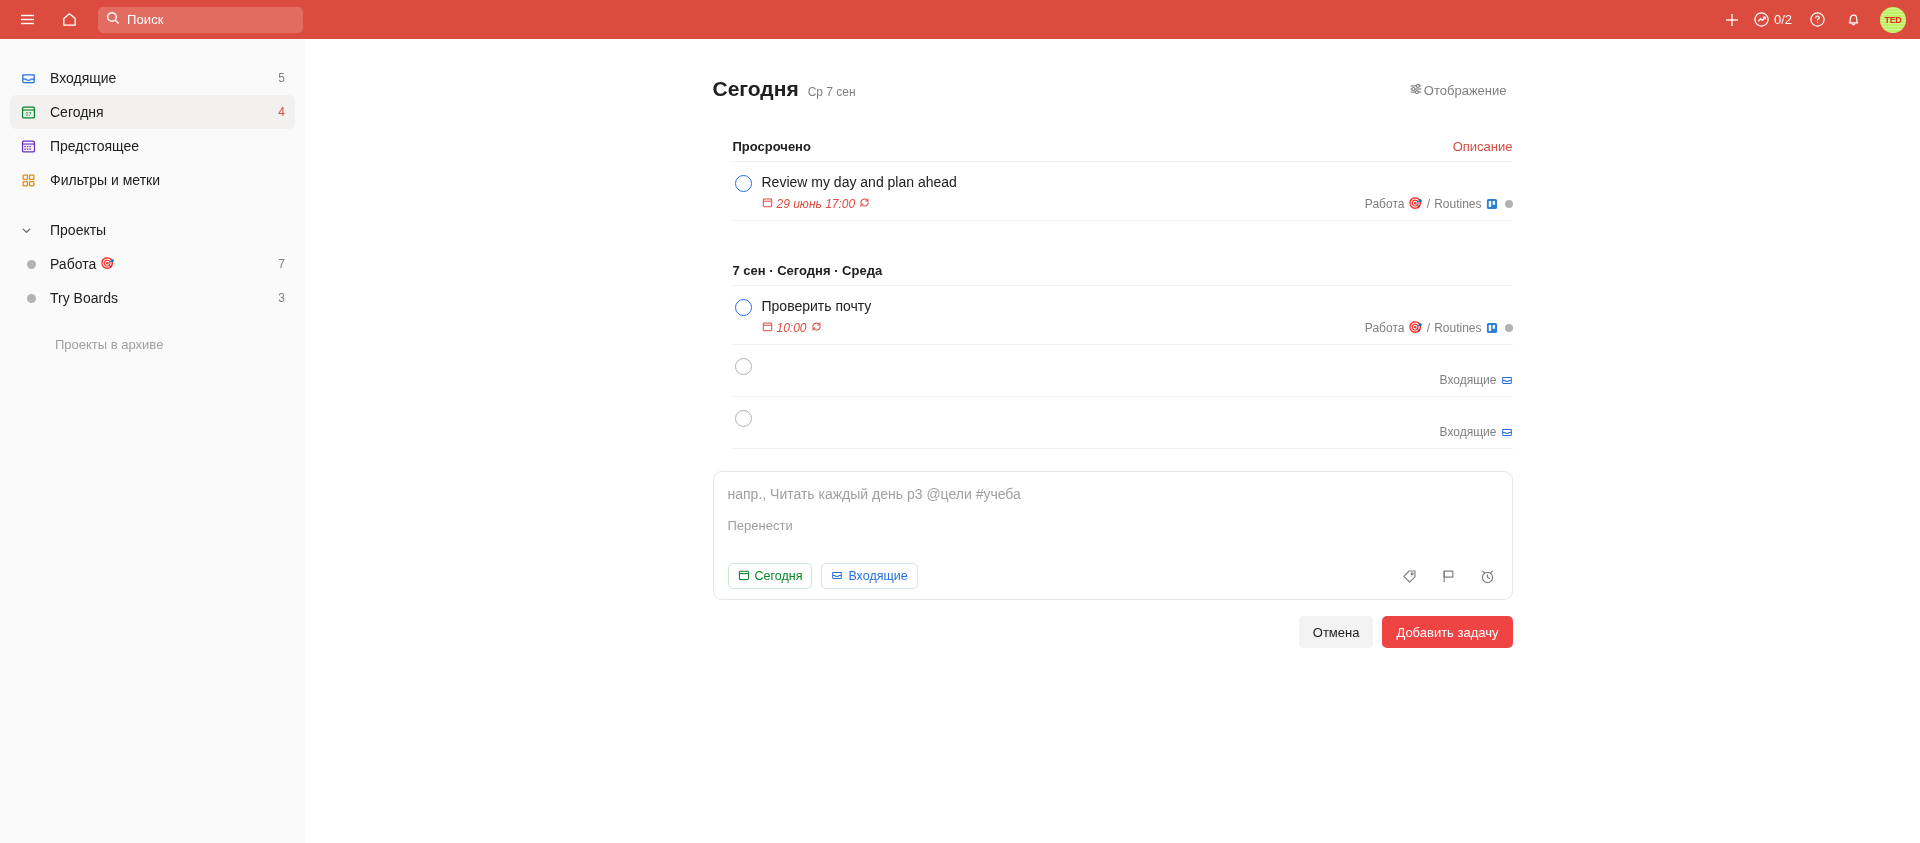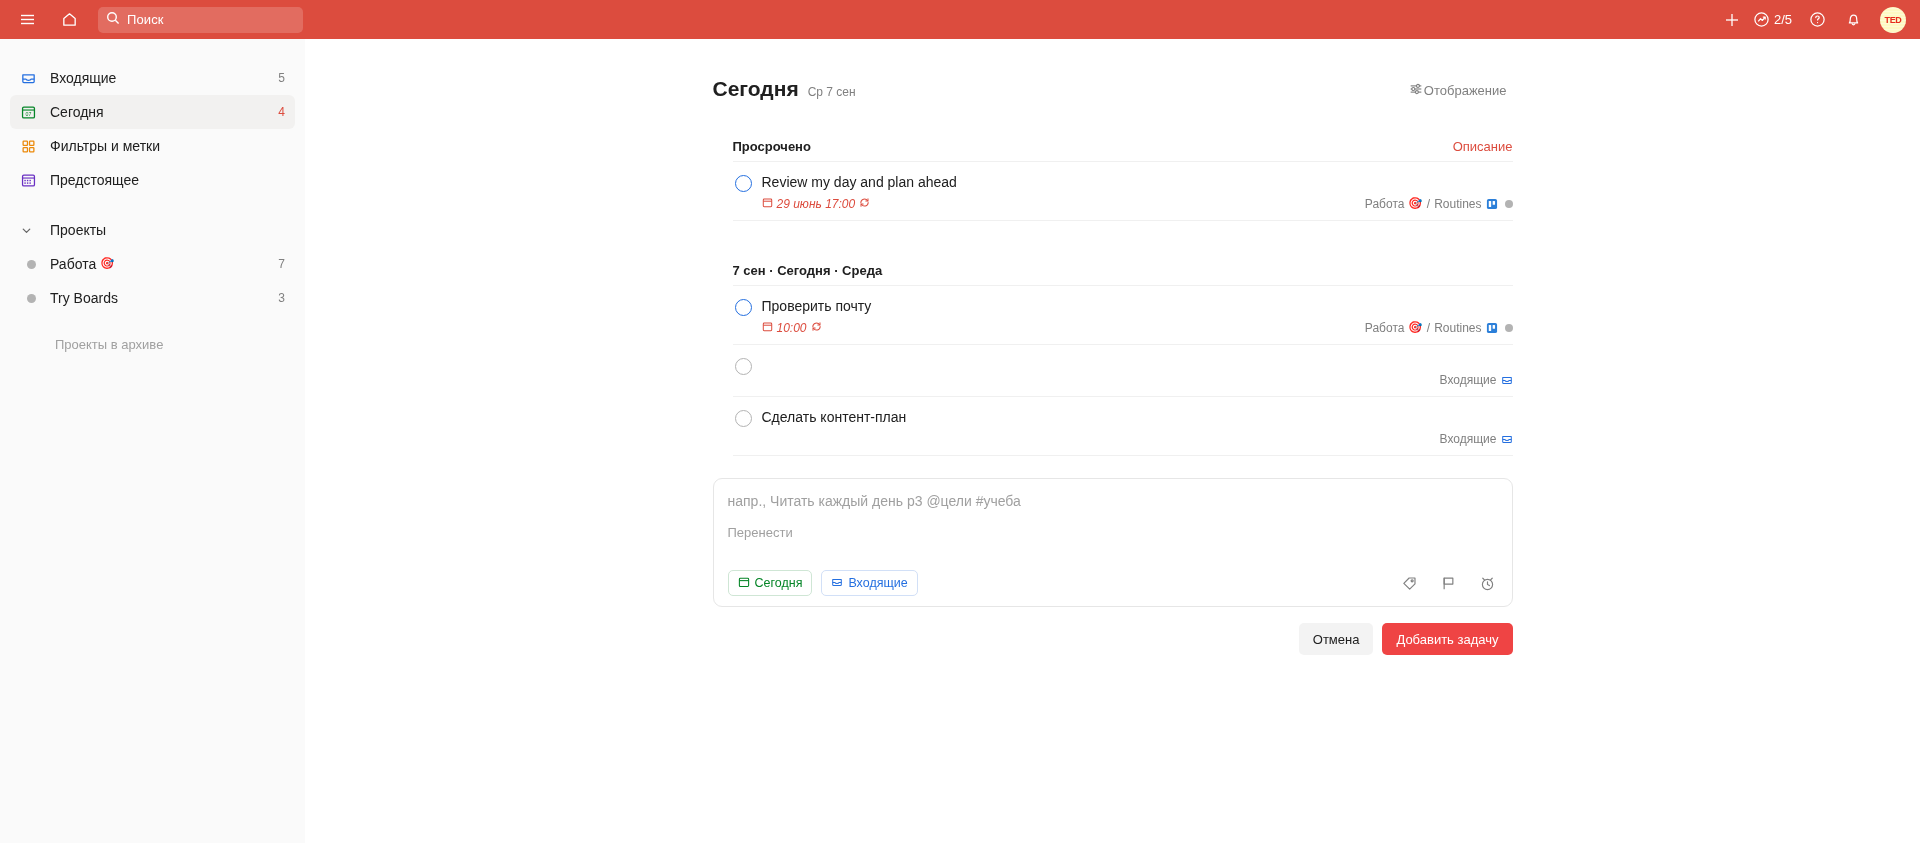--- a/index.html
+++ b/index.html
@@ -34,21 +34,21 @@
     display: flex; align-items: center; gap: 2px;
   }
   .tb-right .tb-icon { margin-left: 0; width: 34px; }
   .karma {
     display: flex; align-items: center; gap: 4px; color: #fff;
     padding: 0 6px 0 2px; height: 30px; border-radius: 4px;
   }
   .karma-count { font-size: 13px; color: #ffffff; }
   .avatar {
     width: 26px; height: 26px; border-radius: 50%;
-    background: #fef9c3; margin-left: 8px; margin-right: 4px;
+    background: #bef264; margin-left: 8px; margin-right: 4px;
     position: relative; overflow: hidden;
     display: flex; align-items: center; justify-content: center;
   }
   .avatar .ted {
     font-size: 9px; font-weight: 700; color: #e62b1e;
     letter-spacing: -.3px; z-index: 2;
   }
   .avatar::before {
     content: ""; position: absolute; inset: 0;
     background: repeating-linear-gradient(
@@ -223,21 +223,21 @@
         <line x1="9" y1="3" x2="9" y2="15"></line>
           <line x1="3" y1="9" x2="15" y2="9"></line>
       </svg>
     </div>
     <div class="karma">
       <svg width="17" height="17" viewBox="0 0 18 18" fill="none" stroke="#fff" stroke-width="1.3">
         <circle cx="9" cy="9" r="7"></circle>
         <polyline points="5.5,11 8,8.2 10,10 12.8,6.6" stroke-linejoin="round"></polyline>
         <polyline points="10.4,6.5 12.9,6.5 12.9,9" stroke-linejoin="round"></polyline>
       </svg>
-      <span class="karma-count">2/5</span>
+      <span class="karma-count">0/2</span>
     </div>
     <div class="tb-icon">
       <svg width="17" height="17" viewBox="0 0 18 18" fill="none" stroke="#fff" stroke-width="1.3">
         <circle cx="9" cy="9" r="7"></circle>
         <path d="M7.2 7c0-1 .8-1.7 1.8-1.7s1.8.7 1.8 1.6c0 1.3-1.7 1.3-1.7 2.6" stroke-linecap="round"></path>
         <circle cx="9.05" cy="12.2" r=".65" fill="#fff" stroke="none"></circle>
       </svg>
     </div>
     <div class="tb-icon">
       <svg width="17" height="17" viewBox="0 0 18 18" fill="none" stroke="#fff" stroke-width="1.3" stroke-linejoin="round">
@@ -267,51 +267,51 @@
   <div class="nav-item selected">
     <span class="nav-icon">
       <svg width="17" height="17" viewBox="0 0 18 18" fill="none">
         <rect x="2.7" y="3.4" width="12.6" height="11.4" rx="1.4" stroke="#058527" stroke-width="1.35"></rect>
         <line x1="2.7" y1="6.4" x2="15.3" y2="6.4" stroke="#058527" stroke-width="1.2"></line>
         <text x="9" y="12.6" font-family="Liberation Sans, sans-serif" font-size="5.6" fill="#058527" text-anchor="middle">07</text>
       </svg>
     </span>
     <span class="nav-label">Сегодня</span>
     <span class="nav-count red">4</span>
-  </div>
-
-  <div class="nav-item">
-    <span class="nav-icon">
-      <svg width="17" height="17" viewBox="0 0 18 18" fill="none" stroke="#eb8909" stroke-width="1.35">
-        <rect x="3.3" y="3.3" width="4.6" height="4.6" rx=".7"></rect>
-        <rect x="10.1" y="3.3" width="4.6" height="4.6" rx=".7"></rect>
-        <rect x="3.3" y="10.1" width="4.6" height="4.6" rx=".7"></rect>
-        <rect x="10.1" y="10.1" width="4.6" height="4.6" rx=".7"></rect>
-      </svg>
-    </span>
-    <span class="nav-label">Фильтры и метки</span>
-    <span class="nav-count"></span>
   </div>
 
   <div class="nav-item">
     <span class="nav-icon">
       <svg width="17" height="17" viewBox="0 0 18 18" fill="none" stroke="#692fc2">
         <rect x="2.7" y="3.4" width="12.6" height="11.4" rx="1.4" stroke-width="1.35"></rect>
         <line x1="2.7" y1="6.4" x2="15.3" y2="6.4" stroke-width="1.2"></line>
         <g fill="#692fc2" stroke="none">
           <rect x="4.6" y="8.3" width="1.5" height="1.5"></rect>
             <rect x="7.3" y="8.3" width="1.5" height="1.5"></rect>
           <rect x="10" y="8.3" width="1.5" height="1.5"></rect>
             <rect x="4.6" y="11" width="1.5" height="1.5"></rect>
           <rect x="7.3" y="11" width="1.5" height="1.5"></rect>
             <rect x="10" y="11" width="1.5" height="1.5"></rect>
         </g>
       </svg>
     </span>
     <span class="nav-label">Предстоящее</span>
+    <span class="nav-count"></span>
+  </div>
+
+  <div class="nav-item">
+    <span class="nav-icon">
+      <svg width="17" height="17" viewBox="0 0 18 18" fill="none" stroke="#eb8909" stroke-width="1.35">
+        <rect x="3.3" y="3.3" width="4.6" height="4.6" rx=".7"></rect>
+        <rect x="10.1" y="3.3" width="4.6" height="4.6" rx=".7"></rect>
+        <rect x="3.3" y="10.1" width="4.6" height="4.6" rx=".7"></rect>
+        <rect x="10.1" y="10.1" width="4.6" height="4.6" rx=".7"></rect>
+      </svg>
+    </span>
+    <span class="nav-label">Фильтры и метки</span>
     <span class="nav-count"></span>
   </div>
 
   <div class="sec-head">
     <span class="chev">
       <svg width="13" height="13" viewBox="0 0 14 14" fill="none" stroke="#666" stroke-width="1.4" stroke-linecap="round" stroke-linejoin="round">
         <polyline points="3.5,5.5 7,9 10.5,5.5"></polyline>
       </svg>
     </span>
     <span class="txt">Проекты</span>
@@ -456,21 +456,20 @@
             <svg width="12" height="12" viewBox="0 0 14 14" fill="none" stroke="#246fe0" stroke-width="1.2" stroke-linejoin="round">
               <path d="M2 4 L2 10.2 C2 10.7 2.4 11.1 2.9 11.1 L11.1 11.1 C11.6 11.1 12 10.7 12 10.2 L12 4 Z"></path>
               <path d="M2 7.6 L4.6 7.6 C4.9 8.4 5.8 8.8 7 8.8 C8.2 8.8 9.1 8.4 9.4 7.6 L12 7.6"></path>
             </svg>
           </span>
         </div>
       </div>
 
       <div class="task">
         <div class="cb"></div>
-        <div class="task-title">Сделать контент-план</div>
         <div class="task-meta"></div>
         <div class="task-right">
           <span>Входящие</span>
           <span class="inbox-ic">
             <svg width="12" height="12" viewBox="0 0 14 14" fill="none" stroke="#246fe0" stroke-width="1.2" stroke-linejoin="round">
               <path d="M2 4 L2 10.2 C2 10.7 2.4 11.1 2.9 11.1 L11.1 11.1 C11.6 11.1 12 10.7 12 10.2 L12 4 Z"></path>
               <path d="M2 7.6 L4.6 7.6 C4.9 8.4 5.8 8.8 7 8.8 C8.2 8.8 9.1 8.4 9.4 7.6 L12 7.6"></path>
             </svg>
           </span>
         </div>

